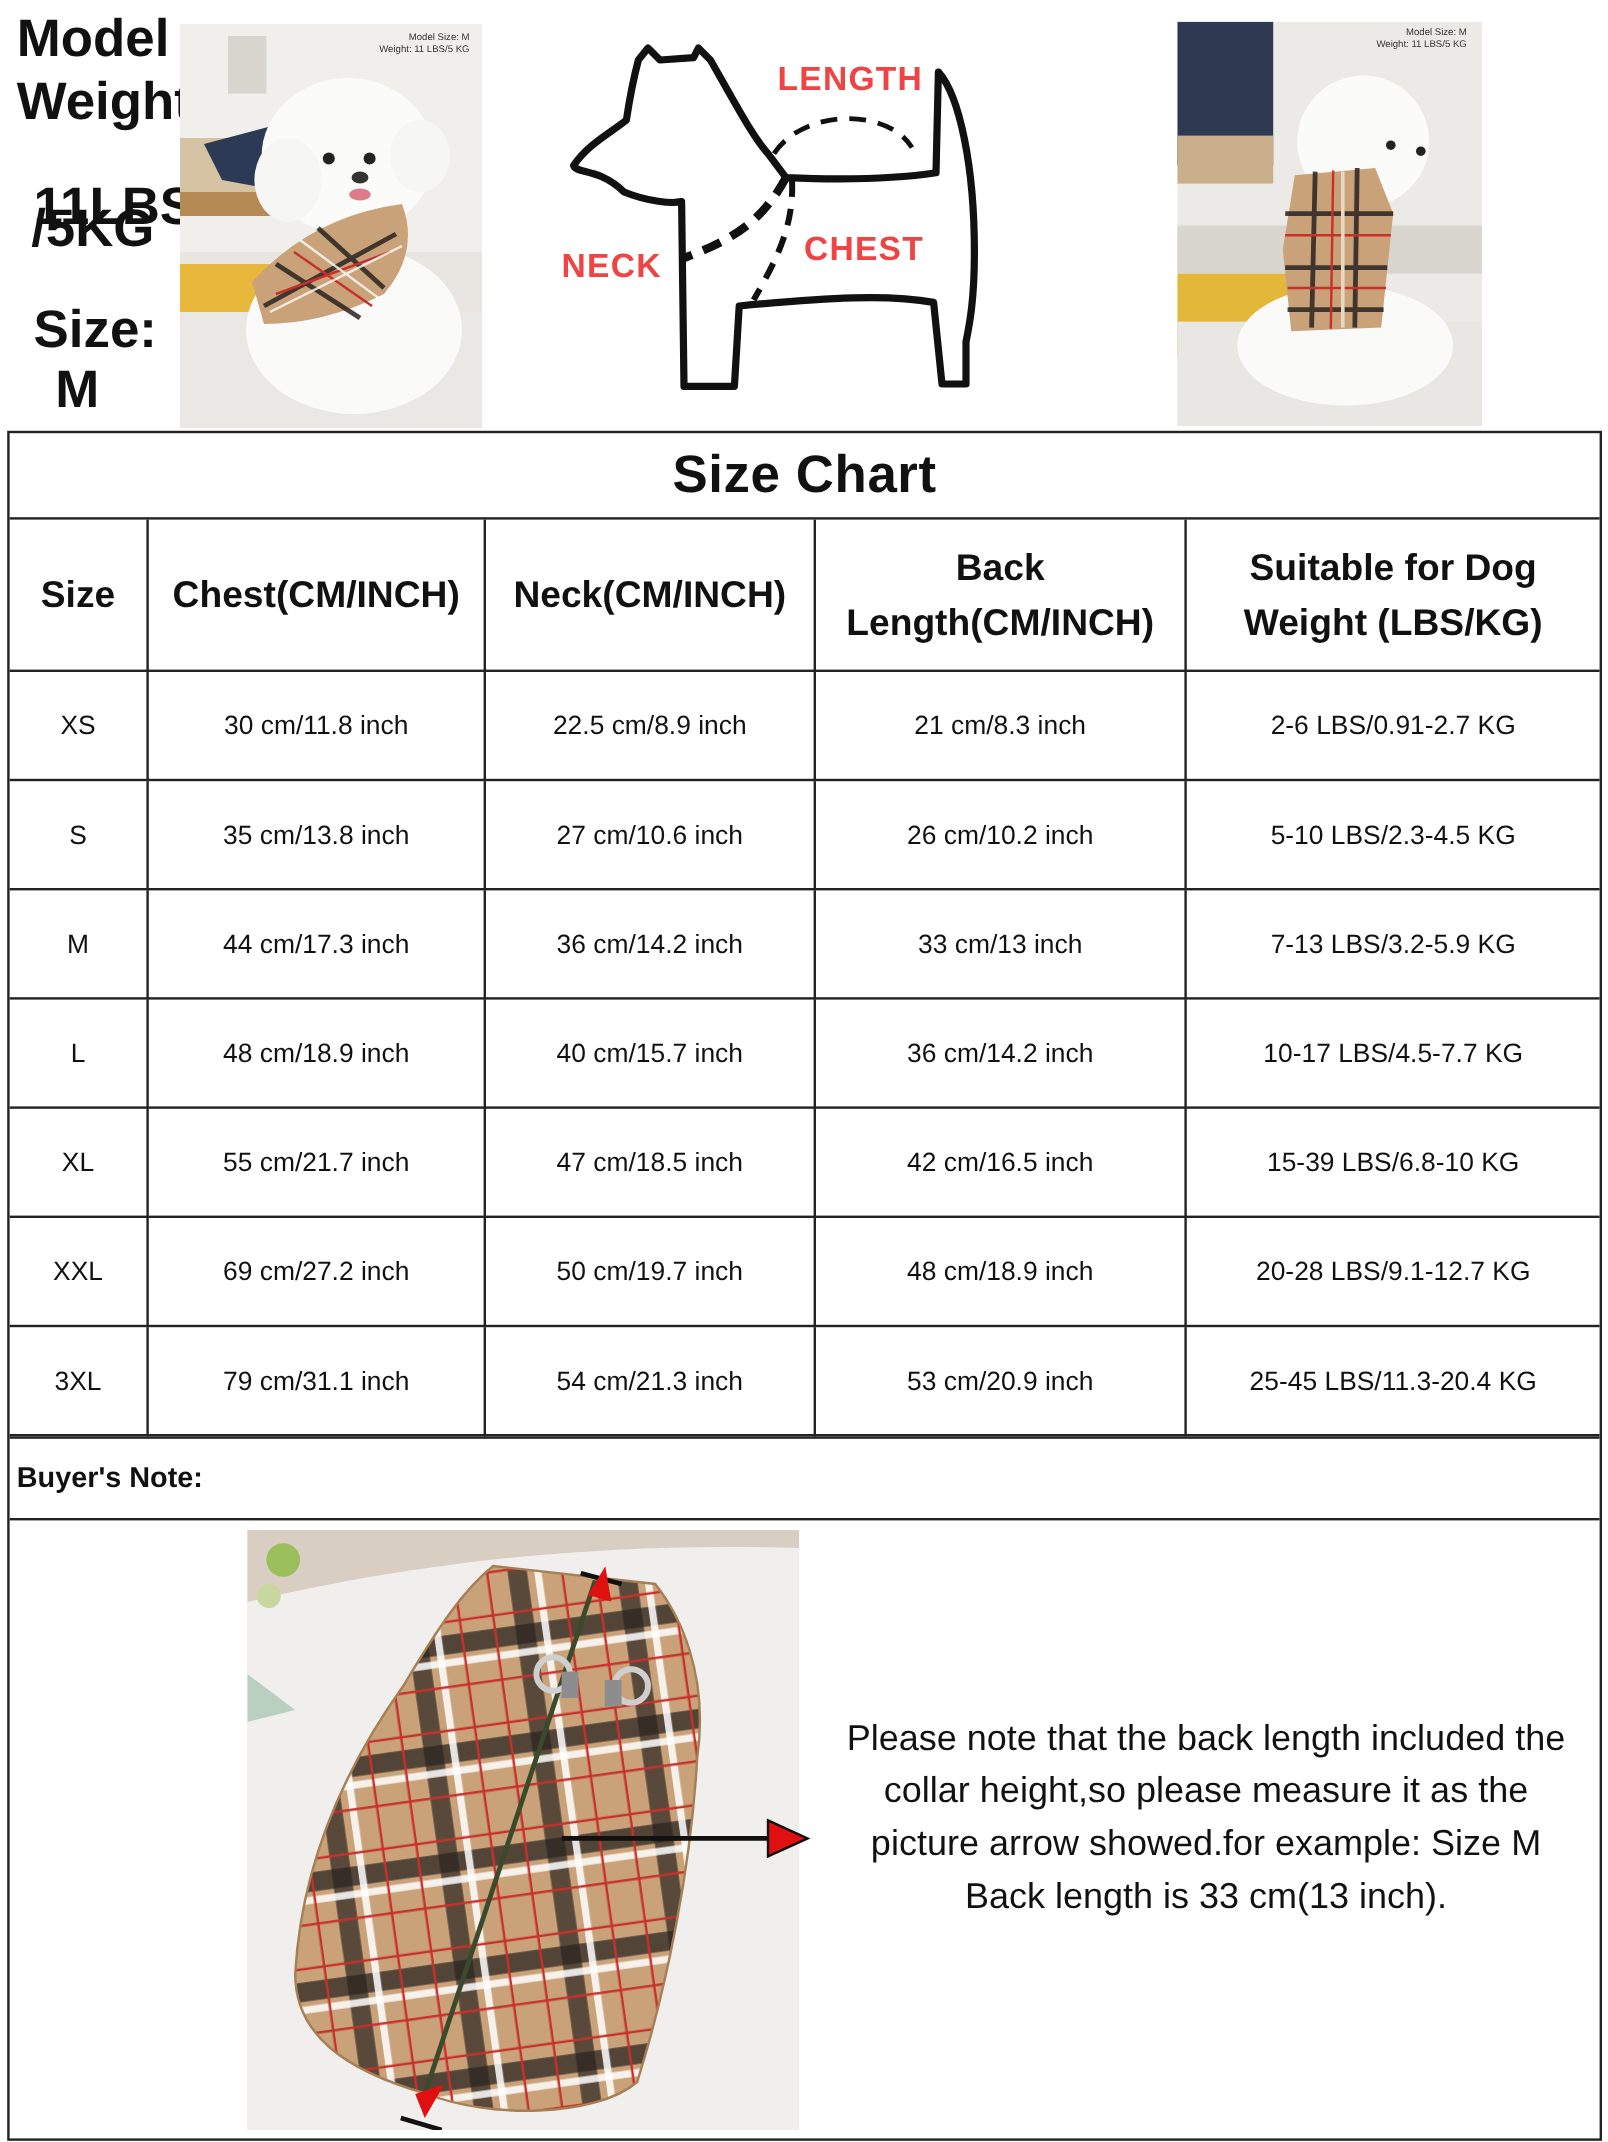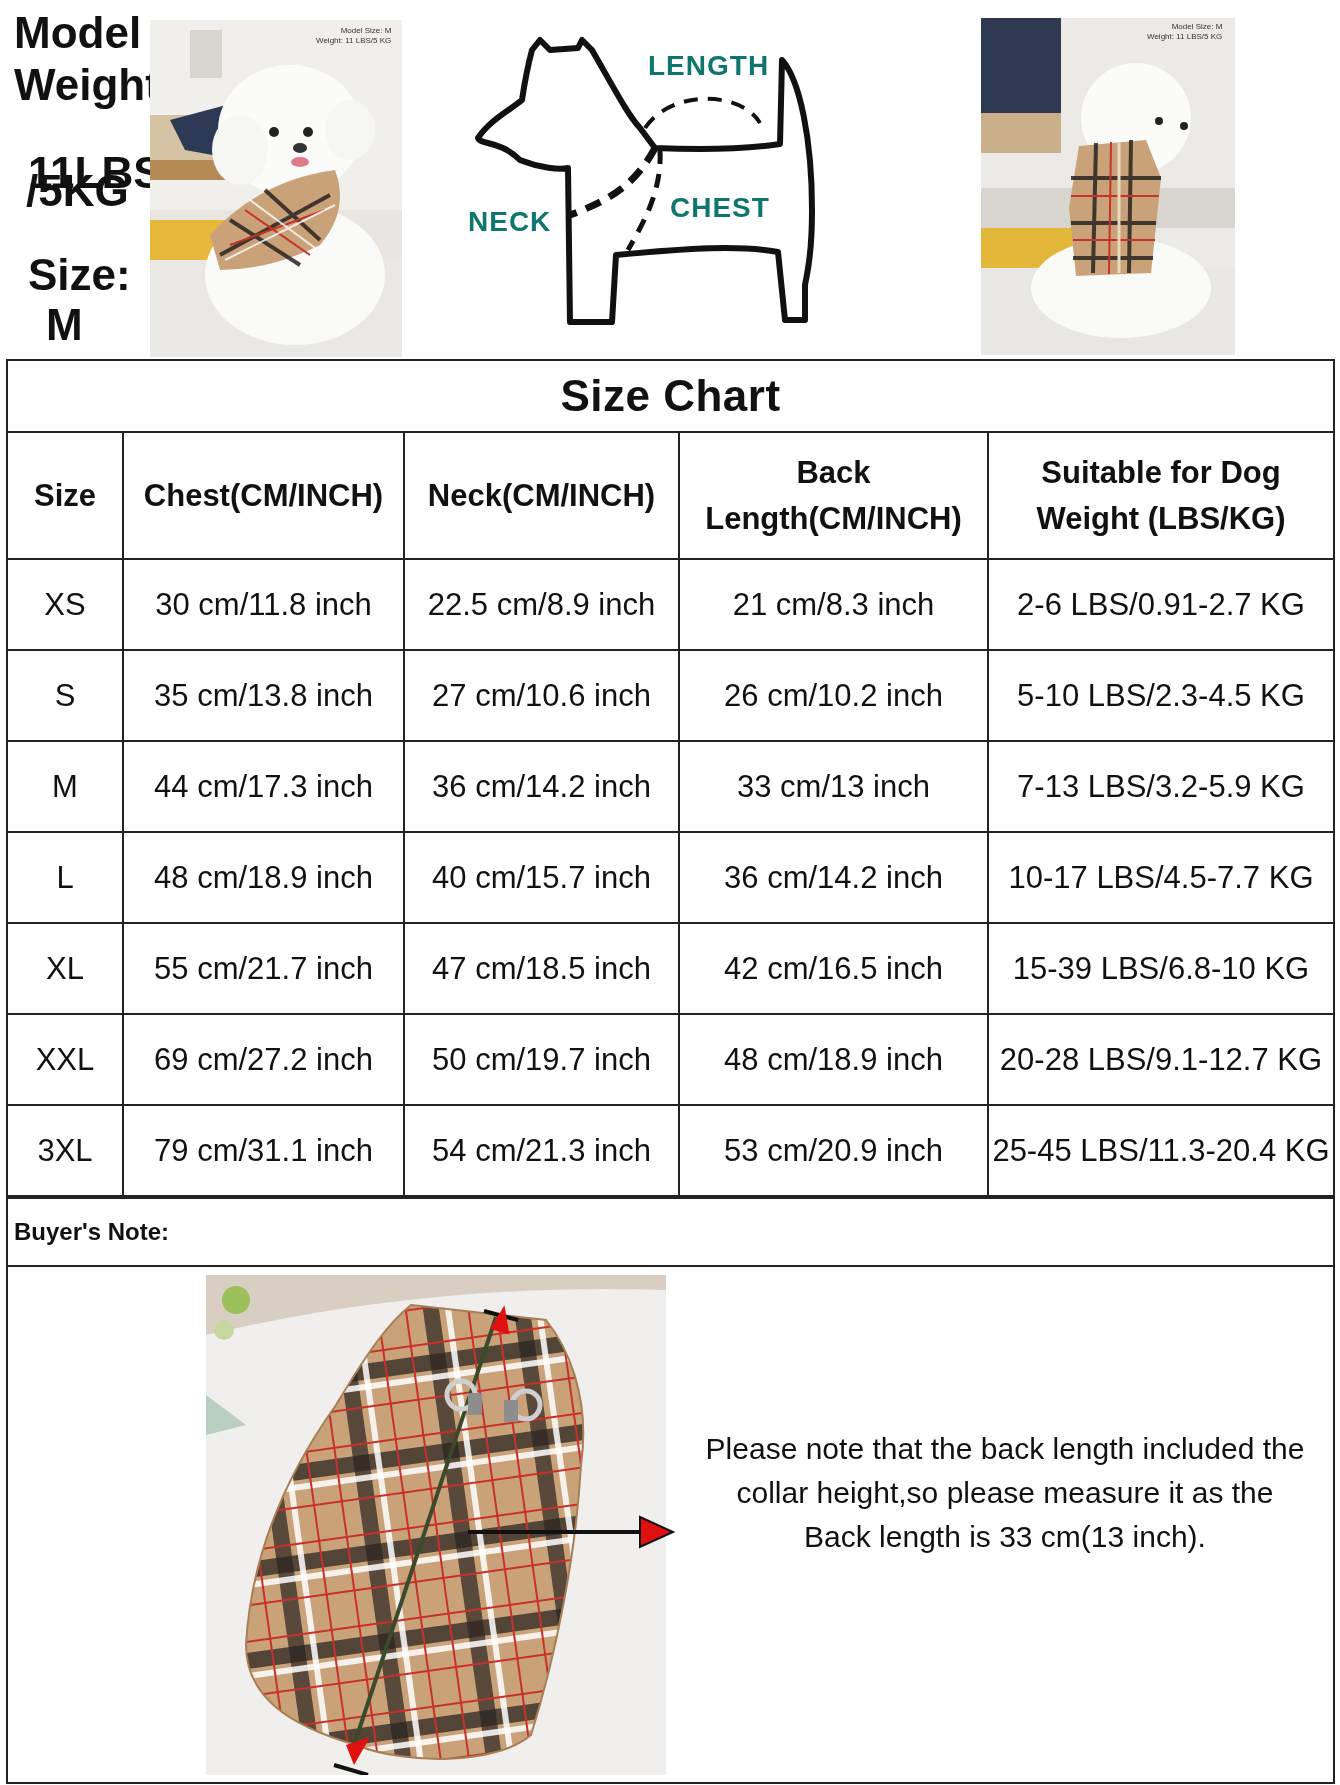--- a/index.html
+++ b/index.html
@@ -20,32 +20,32 @@
   .photo svg { display: block; width: 100%; height: 100%; }
   .photo .caption { position: absolute; font-size: 8px; line-height: 10px; color: #333; text-align: right; }
 
   .photo-left { left: 150px; top: 20px; width: 252px; height: 337px; }
   .photo-left .caption { left: 166px; top: 6px; }
   .photo-right { left: 981px; top: 18px; width: 254px; height: 337px; }
   .photo-right .caption { left: 166px; top: 4px; }
 
   .diagram { position: absolute; left: 440px; top: 20px; width: 420px; height: 320px; }
   .diagram svg { width: 100%; height: 100%; display: block; }
-  .diagram .lbl { position: absolute; font-weight: bold; font-size: 28px; color: #0f766e; letter-spacing: 1px; }
+  .diagram .lbl { position: absolute; font-weight: bold; font-size: 28px; color: #ef4444; letter-spacing: 1px; }
 
   
   .chart { position: absolute; left: 6px; top: 359px; width: 1329px; border: 2px solid #222; }
   .chart-title { height: 72px; border-bottom: 2px solid #222; display: flex; align-items: center; justify-content: center;
                  font-size: 44px; font-weight: bold; letter-spacing: 0.5px; }
   table.sizes { width: 100%; border-collapse: collapse; table-layout: fixed; }
   table.sizes th, table.sizes td { border: 2px solid #222; text-align: center; vertical-align: middle; }
   table.sizes tr > *:first-child { border-left: none; }
   table.sizes tr > *:last-child { border-right: none; }
   table.sizes thead th { border-top: none; height: 126px; font-size: 31px; font-weight: bold; line-height: 46px; padding: 0 4px; }
-  table.sizes tbody td { height: 91px; font-size: 31px; font-weight: normal; white-space: nowrap; }
+  table.sizes tbody td { height: 91px; font-size: 22px; font-weight: normal; white-space: nowrap; }
 
   .note-label-row { height: 70px; border-top: 2px solid #222; border-bottom: 2px solid #222;
                     display: flex; align-items: center; padding-left: 6px;
                     font-size: 24px; font-weight: bold; }
   .note-body { position: relative; height: 515px; }
   .vest-photo { position: absolute; left: 198px; top: 8px; width: 460px; height: 500px; background: #f2f1ef; overflow: hidden; }
   .vest-photo svg { width: 100%; height: 100%; display: block; }
   .arrow { position: absolute; left: 460px; top: 245px; width: 210px; height: 40px; }
   .note-text { position: absolute; left: 677px; top: 160px; width: 640px; font-size: 30px; line-height: 44px; color: #111; text-align: center; }
 </style>
@@ -261,16 +261,17 @@
         <polygon points="140,470 164,462 148,490" fill="#e01010"></polygon>
       </svg>
     </div>
     <svg class="arrow" viewBox="0 0 210 40">
       <line x1="0" y1="20" x2="175" y2="20" stroke="#111" stroke-width="4"></line>
       <polygon points="172,5 205,20 172,35" fill="#e01010" stroke="#111" stroke-width="2"></polygon>
     </svg>
     <div class="note-text">
       <div>Please note that the back length included the</div>
       <div>collar height,so please measure it as the</div>
+      <div>picture arrow showed.for example: Size M</div>
       <div>Back length is 33 cm(13 inch).</div>
     </div>
   </div>
 </div>
 
 </body></html>

